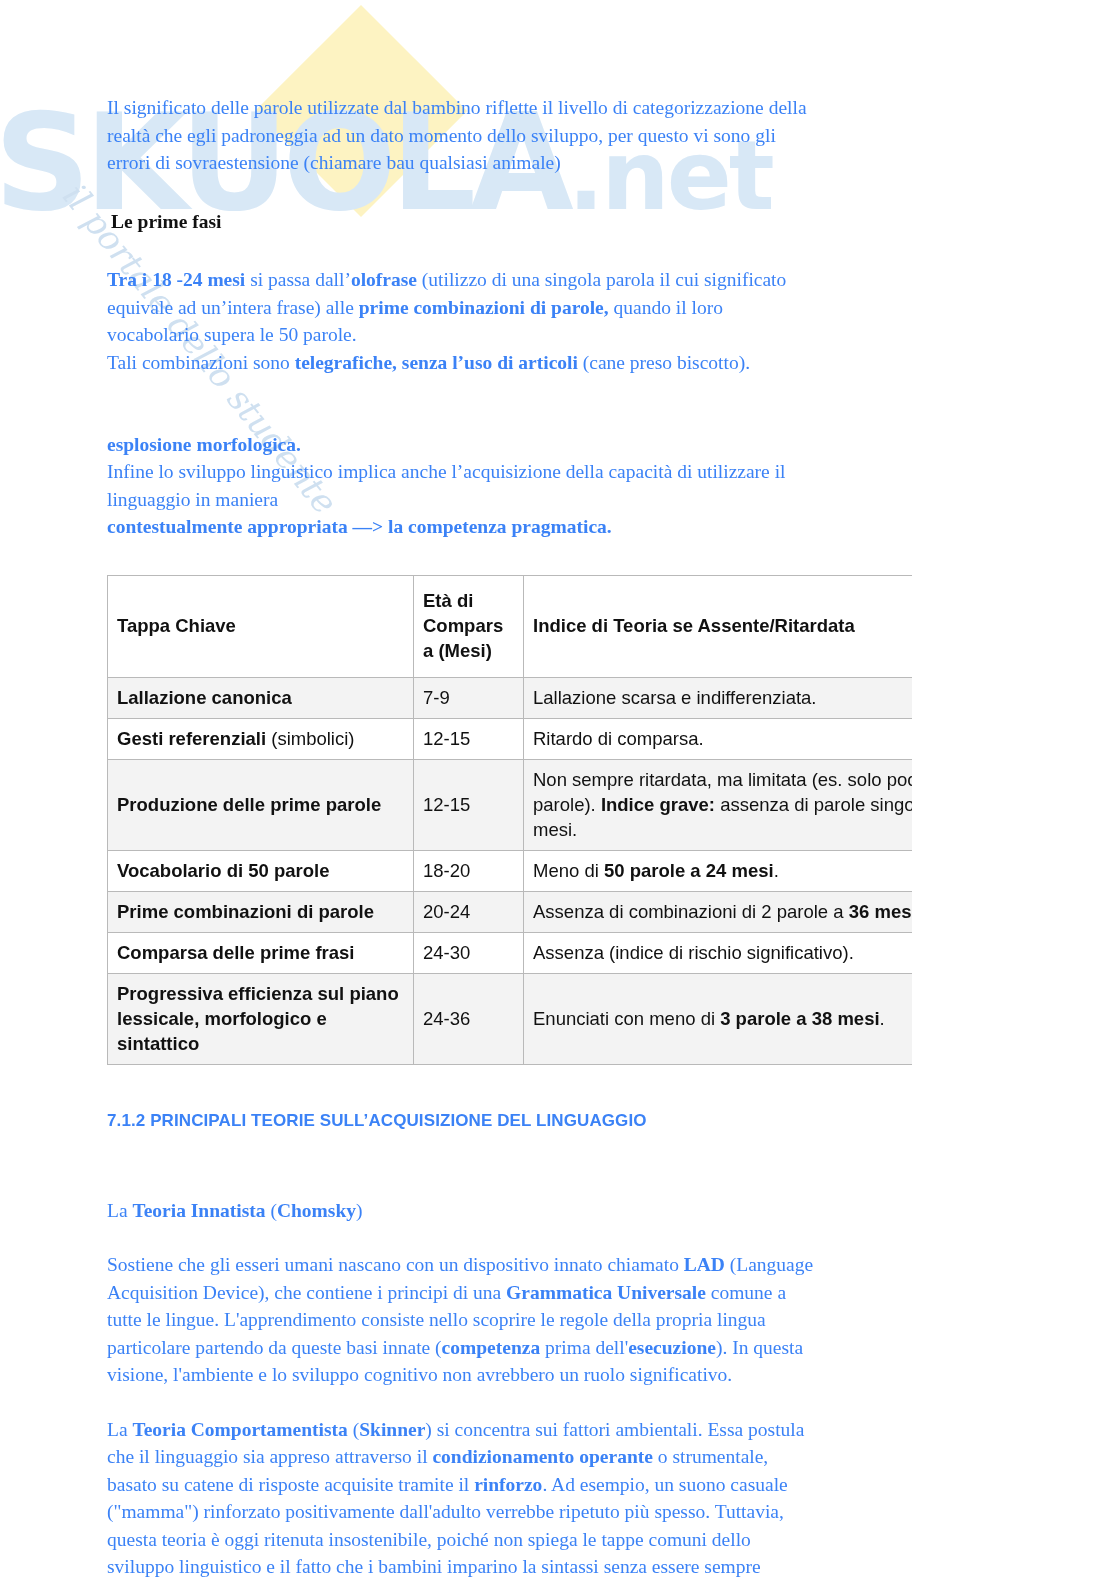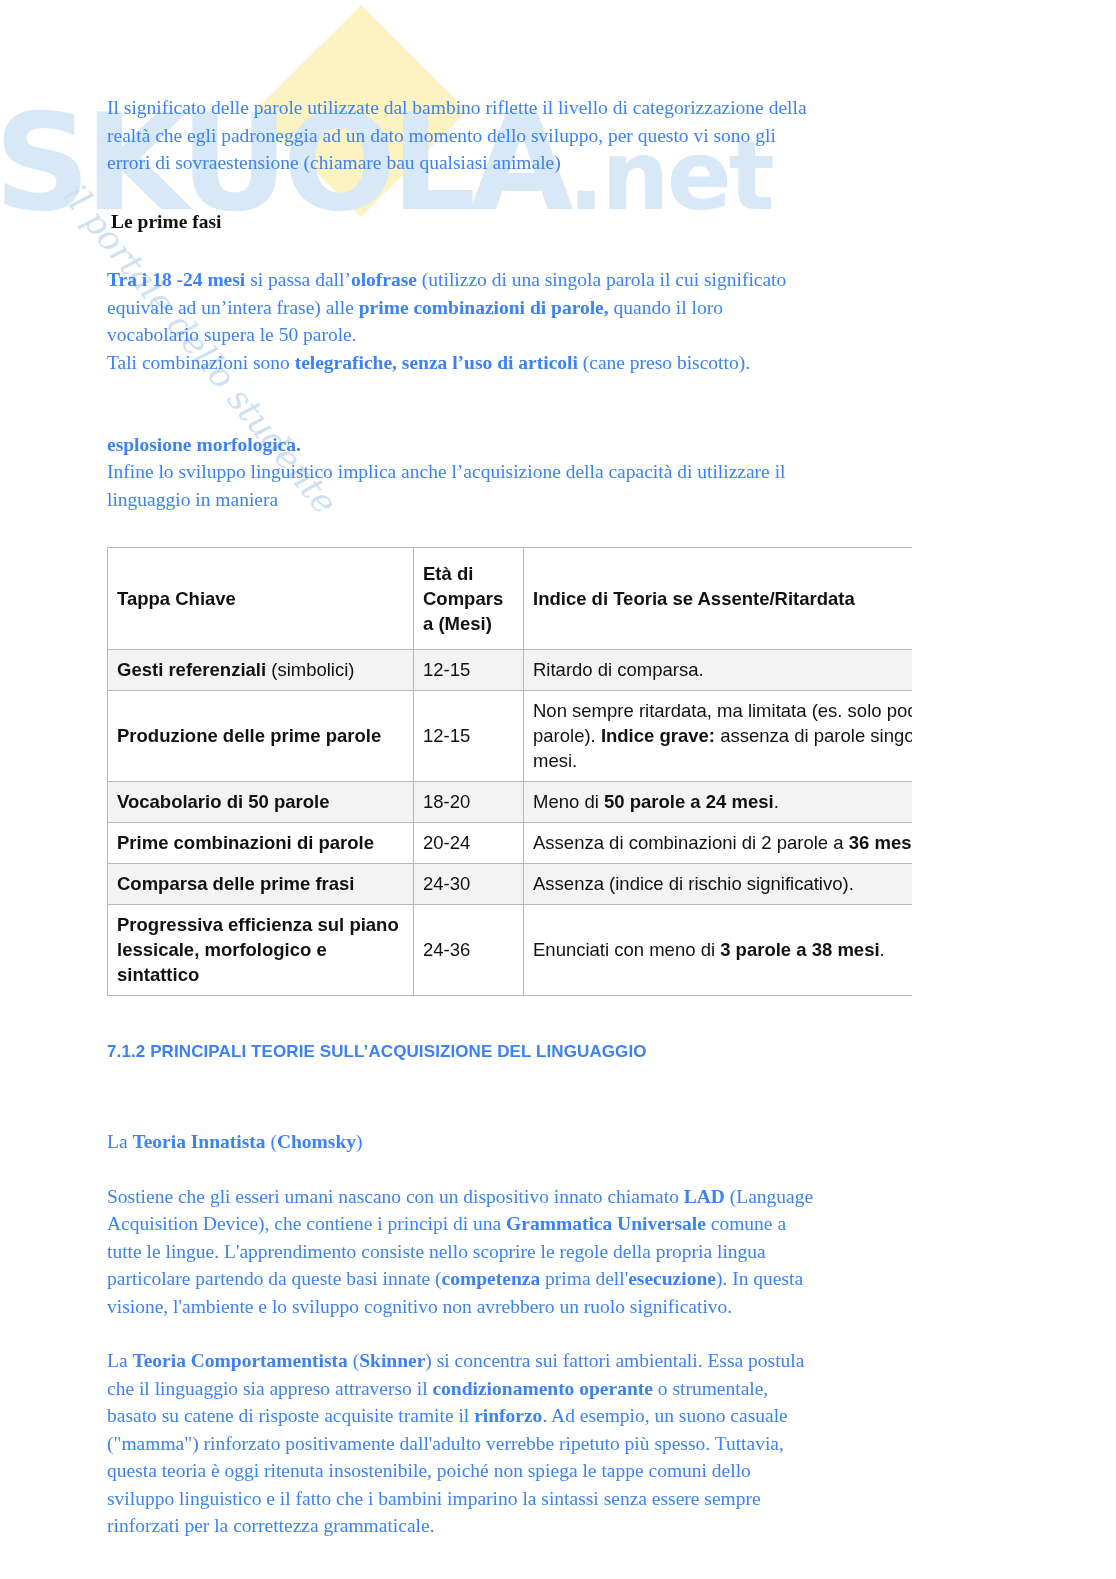--- a/index.html
+++ b/index.html
@@ -172,41 +172,46 @@
 
     <div class="gap-md"></div>
 
     <div class="body">
       <b>Tra i 18 -24 mesi</b><span> si passa dall’</span><b>olofrase</b><span> (utilizzo di una singola parola il cui significato equivale ad un’intera frase) alle </span><b>prime combinazioni di parole,</b><span> quando il loro vocabolario supera le 50 parole.</span><br><span>Tali combinazioni sono </span><b>telegrafiche, senza l’uso di articoli</b><span> (cane preso biscotto).</span>
     </div>
 
     <div class="gap-md"></div>
 
     <div class="body">
-      <br><b>esplosione morfologica.</b><br><span>Infine lo sviluppo linguistico implica anche l’acquisizione della capacità di utilizzare il linguaggio in maniera </span><br>
+      <br><b>esplosione morfologica.</b><br><span>Infine lo sviluppo linguistico implica anche l’acquisizione della capacità di utilizzare il linguaggio in maniera </span><br><b>contestualmente appropriata —&gt; la competenza pragmatica.</b>
     </div>
 
     <div class="gap-lg"></div>
 
     <div class="table-wrap">
       <table class="milestones">
         <colgroup>
           <col class="c1">
             <col class="c2">
             <col class="c3">
         </colgroup>
         <thead>
           <tr>
             <th>Tappa Chiave</th>
             <th>Età di Compars a (Mesi)</th>
             <th>Indice di Teoria se Assente/Ritardata</th>
           </tr>
         </thead>
         <tbody id="table-body">
             <tr>
+              <td class="stage">Lallazione canonica</td>
+              <td class="age">7-9</td>
+              <td class="risk">Lallazione scarsa e indifferenziata.</td>
+            </tr>
+            <tr>
               <td class="stage">Gesti referenziali<span class="reg"> (simbolici)</span></td>
               <td class="age">12-15</td>
               <td class="risk">Ritardo di comparsa.</td>
             </tr>
             <tr>
               <td class="stage">Produzione delle prime parole</td>
               <td class="age">12-15</td>
               <td class="risk">Non sempre ritardata, ma limitata (es. solo poche parole). <b>Indice grave:</b> assenza di parole singole a 24 mesi.</td>
             </tr>
             <tr>

